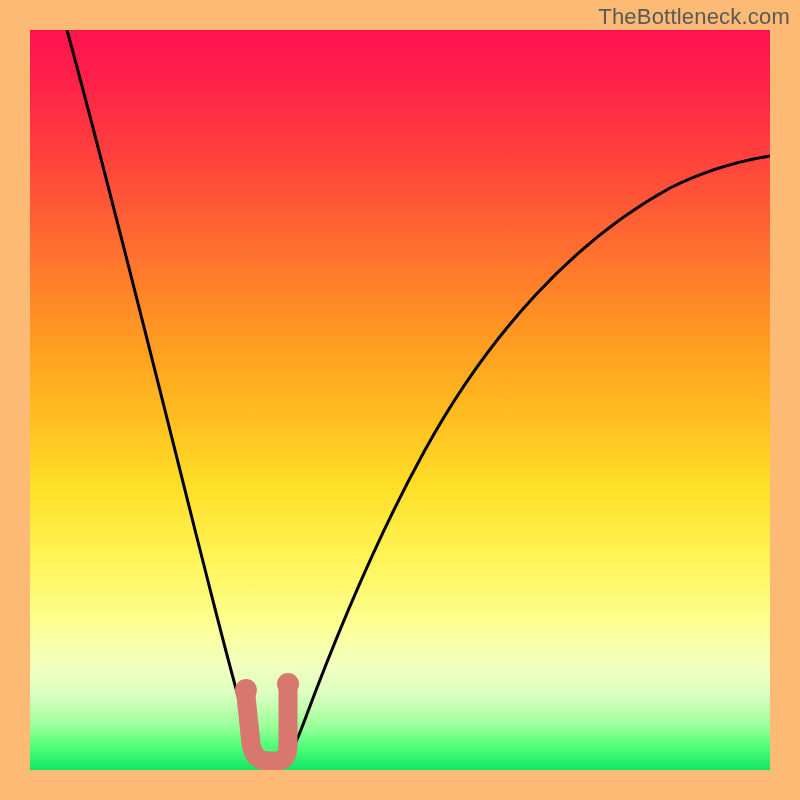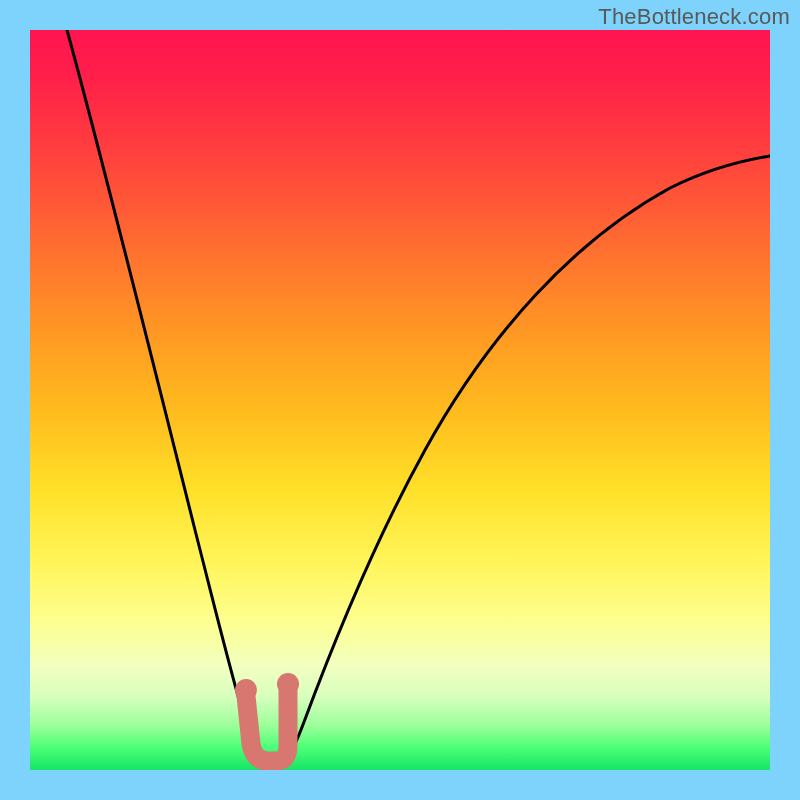--- a/index.html
+++ b/index.html
@@ -8,21 +8,21 @@
     width: 800px;
     height: 800px;
     background: #000;
     overflow: hidden;
     font-family: Arial, Helvetica, sans-serif;
   }
   .frame {
     position: relative;
     width: 800px;
     height: 800px;
-    background: #7dd3fc;
+    background: #fdba74;
   }
   .watermark {
     position: absolute;
     top: 4px;
     right: 10px;
     color: #595959;
     font-size: 22px;
     font-weight: 500;
     letter-spacing: 0.2px;
     z-index: 10;

